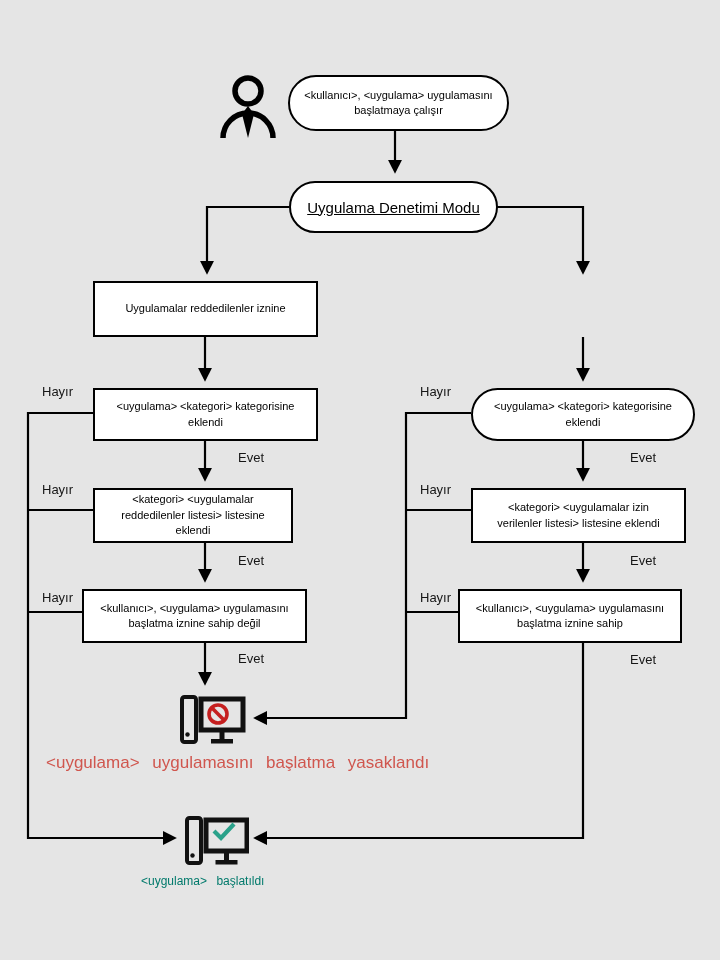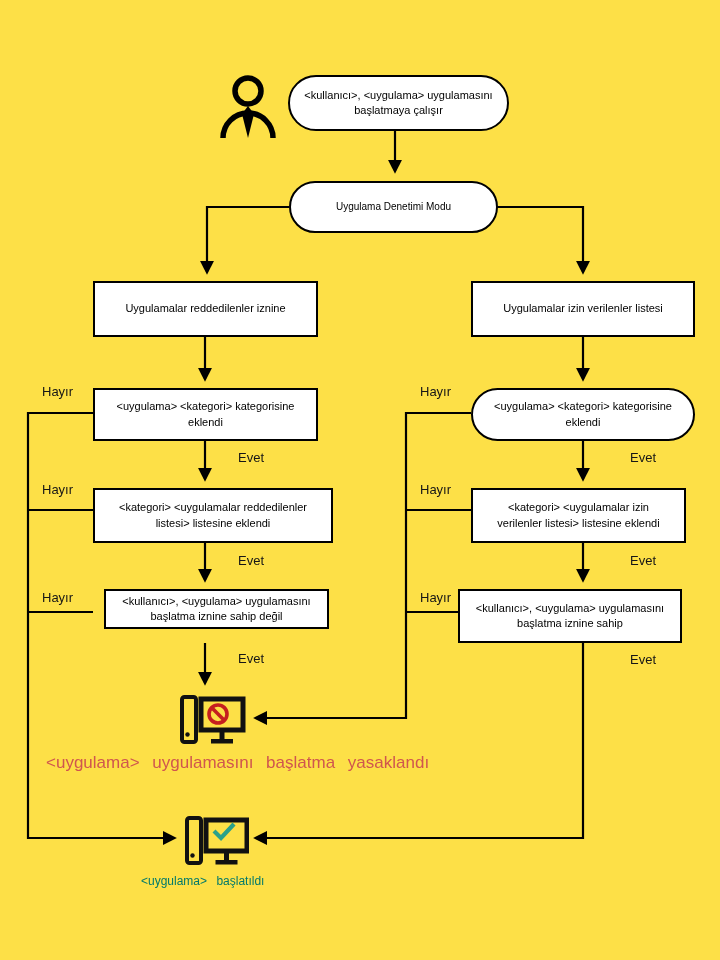--- a/index.html
+++ b/index.html
@@ -1,17 +1,17 @@
 <!DOCTYPE html>
 <html><head>
 <meta charset="utf-8">
 <style>
   html,body{margin:0;padding:0;background:#ffffff;}
   .canvas{
-    position:relative;width:720px;height:960px;background:#fde047;overflow:hidden;
+    position:relative;width:720px;height:960px;background:#e5e5e5;overflow:hidden;
     font-family:"Liberation Sans", sans-serif;color:#000;
   }
   svg.edges{position:absolute;left:0;top:0;}
   .edge{stroke:#000;stroke-width:2.2;fill:none;}
   .node{
     position:absolute;box-sizing:border-box;background:#fff;border:2.5px solid #000;
     display:flex;align-items:center;justify-content:center;text-align:center;
     font-size:11px;line-height:1.4;padding:4px 14px;
   }
   .stadium{border-radius:40px;}
@@ -54,28 +54,27 @@
     <path class="edge" d="M471,612 L406,612"></path>
   </svg>
 
   <svg class="icon" style="left:216px;top:72px;" width="66" height="72" viewBox="0 0 66 72">
     <circle cx="32" cy="19" r="13" fill="none" stroke="#000" stroke-width="5.5"></circle>
     <path d="M7,66 A25,25 0 0 1 57,66" fill="none" stroke="#000" stroke-width="5.5"></path>
     <path d="M32,34 l-6,8 l6,24 l6,-24 z" fill="#000"></path>
   </svg>
 
   <div class="node stadium" style="left:288px;top:75px;width:221px;height:56px;">&lt;kullanıcı&gt;, &lt;uygulama&gt; uygulamasını başlatmaya çalışır</div>
-  <div class="node stadium" style="left:289px;top:181px;width:209px;height:52px;font-size:10px;">Uygulama Denetimi Modu</div>
+  <div class="node stadium" style="left:289px;top:181px;width:209px;height:52px;font-size:15px;text-decoration:underline;">Uygulama Denetimi Modu</div>
 
   <div class="node" style="left:93px;top:281px;width:225px;height:56px;">Uygulamalar reddedilenler iznine</div>
-  <div class="node" style="left:471px;top:281px;width:224px;height:56px;">Uygulamalar izin verilenler listesi</div>
 
   <div class="node" style="left:93px;top:388px;width:225px;height:53px;">&lt;uygulama&gt; &lt;kategori&gt; kategorisine eklendi</div>
-  <div class="node" style="left:93px;top:488px;width:240px;height:55px;">&lt;kategori&gt; &lt;uygulamalar reddedilenler listesi&gt; listesine eklendi</div>
-  <div class="node" style="left:104px;top:589px;width:225px;height:40px;">&lt;kullanıcı&gt;, &lt;uygulama&gt; uygulamasını başlatma iznine sahip değil</div>
+  <div class="node" style="left:93px;top:488px;width:200px;height:55px;">&lt;kategori&gt; &lt;uygulamalar reddedilenler listesi&gt; listesine eklendi</div>
+  <div class="node" style="left:82px;top:589px;width:225px;height:54px;">&lt;kullanıcı&gt;, &lt;uygulama&gt; uygulamasını başlatma iznine sahip değil</div>
 
   <div class="node rounded" style="left:471px;top:388px;width:224px;height:53px;">&lt;uygulama&gt; &lt;kategori&gt; kategorisine eklendi</div>
   <div class="node" style="left:471px;top:488px;width:215px;height:55px;">&lt;kategori&gt; &lt;uygulamalar izin verilenler listesi&gt; listesine eklendi</div>
   <div class="node" style="left:458px;top:589px;width:224px;height:54px;">&lt;kullanıcı&gt;, &lt;uygulama&gt; uygulamasını başlatma iznine sahip</div>
 
   <span class="edge-label" style="left:42px;top:384px;">Hayır</span>
   <span class="edge-label" style="left:42px;top:482px;">Hayır</span>
   <span class="edge-label" style="left:42px;top:590px;">Hayır</span>
   <span class="edge-label" style="left:420px;top:384px;">Hayır</span>
   <span class="edge-label" style="left:420px;top:482px;">Hayır</span>

